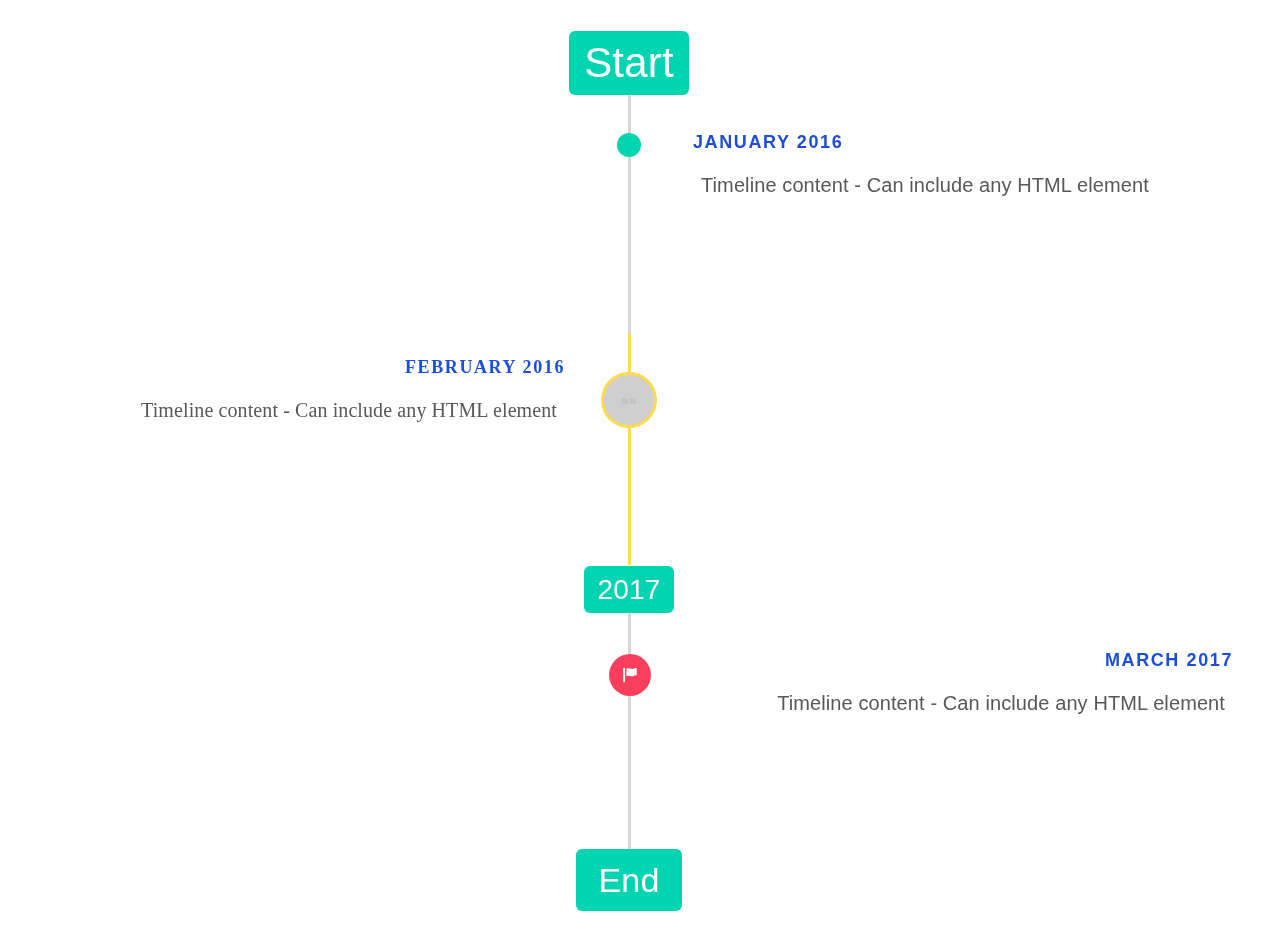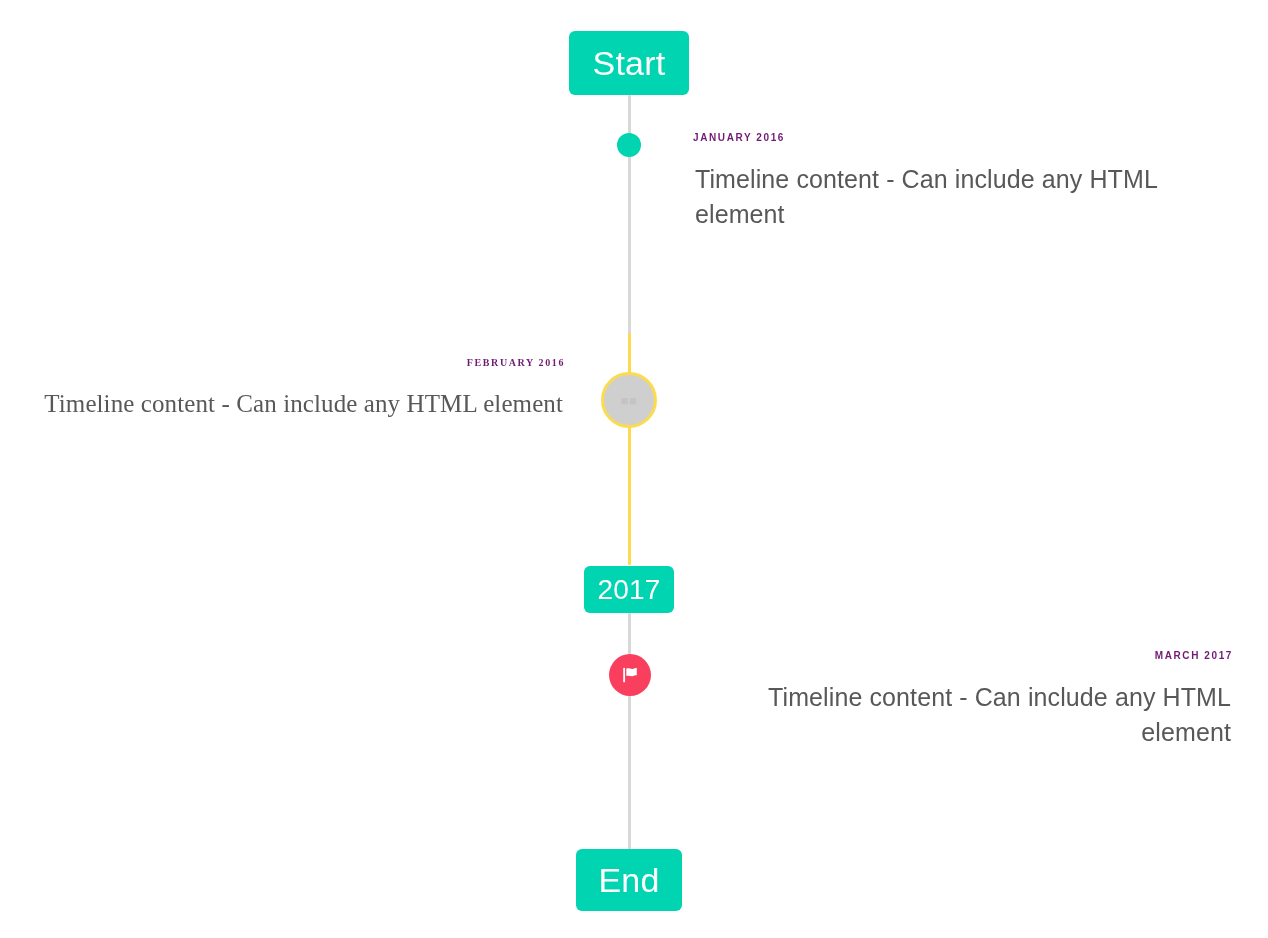--- a/index.html
+++ b/index.html
@@ -58,21 +58,21 @@
     font-weight: 400;
     letter-spacing: 0.2px;
     line-height: 1;
     user-select: none;
   }
   .cap-start {
     left: 569px;
     top: 31px;
     width: 120px;
     height: 64px;
-    font-size: 34px;
+    font-size: 42px;
   }
   .cap-end {
     left: 576px;
     top: 849px;
     width: 106px;
     height: 62px;
     font-size: 34px;
     justify-content: center;
   }
   .cap-year {
@@ -133,33 +133,33 @@
   .entry-left {
     left: 25px;
     width: 540px;
     text-align: right;
   }
   .entry-jan  { top: 132px; }
   .entry-feb  { top: 357px; font-family: Liberation Serif, serif; }
   .entry-mar  { top: 650px; text-align: right; }
 
   .entry-date {
-    font-size: 10px;
+    font-size: 18px;
     font-weight: bold;
     letter-spacing: 1.6px;
-    color: #701a75;
+    color: #1d4ed8;
     line-height: 1.2;
     margin: 0 0 18px 0;
   }
   .entry-body {
-    font-size: 25px;
+    font-size: 20px;
     font-weight: 400;
     color: #585858;
     line-height: 1.38;
-    margin: 2px;
+    margin: 8px;
     letter-spacing: 0.1px;
   }
 </style>
 </head>
 <body>
 
 <div class="timeline">
 
   <div class="spine spine-gray-top"></div>
   <div class="spine spine-yellow"></div>

